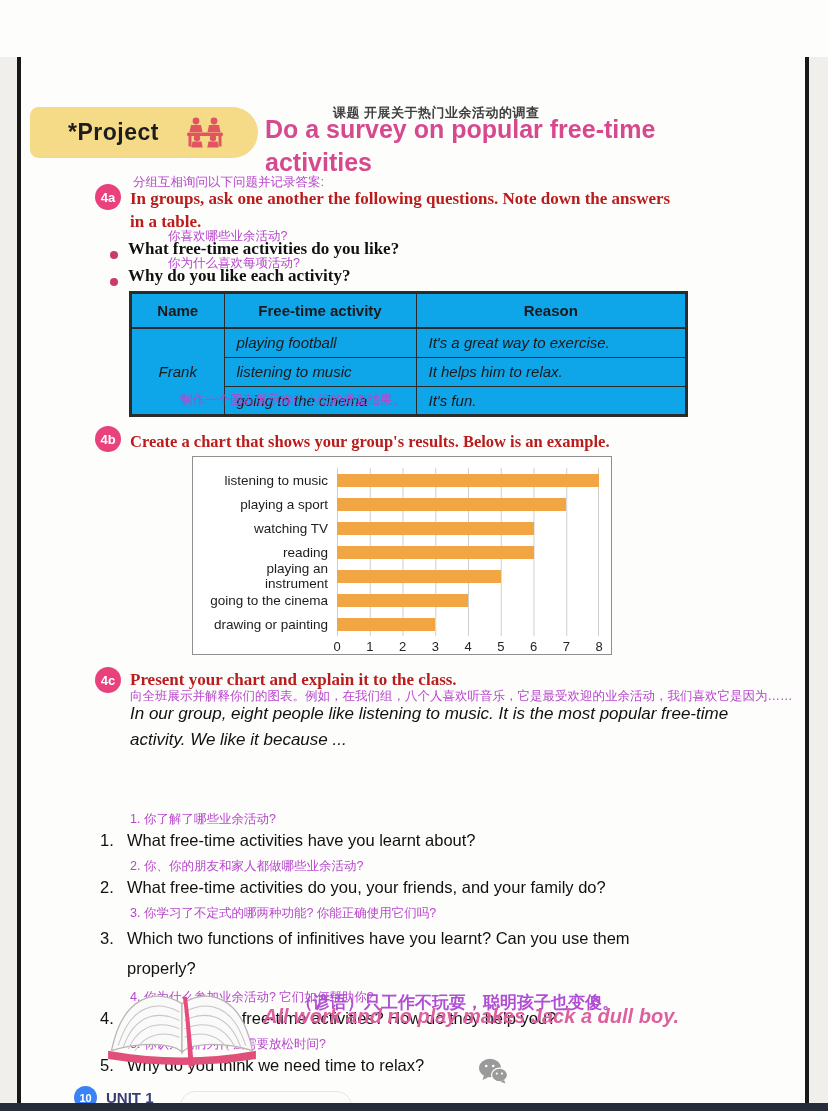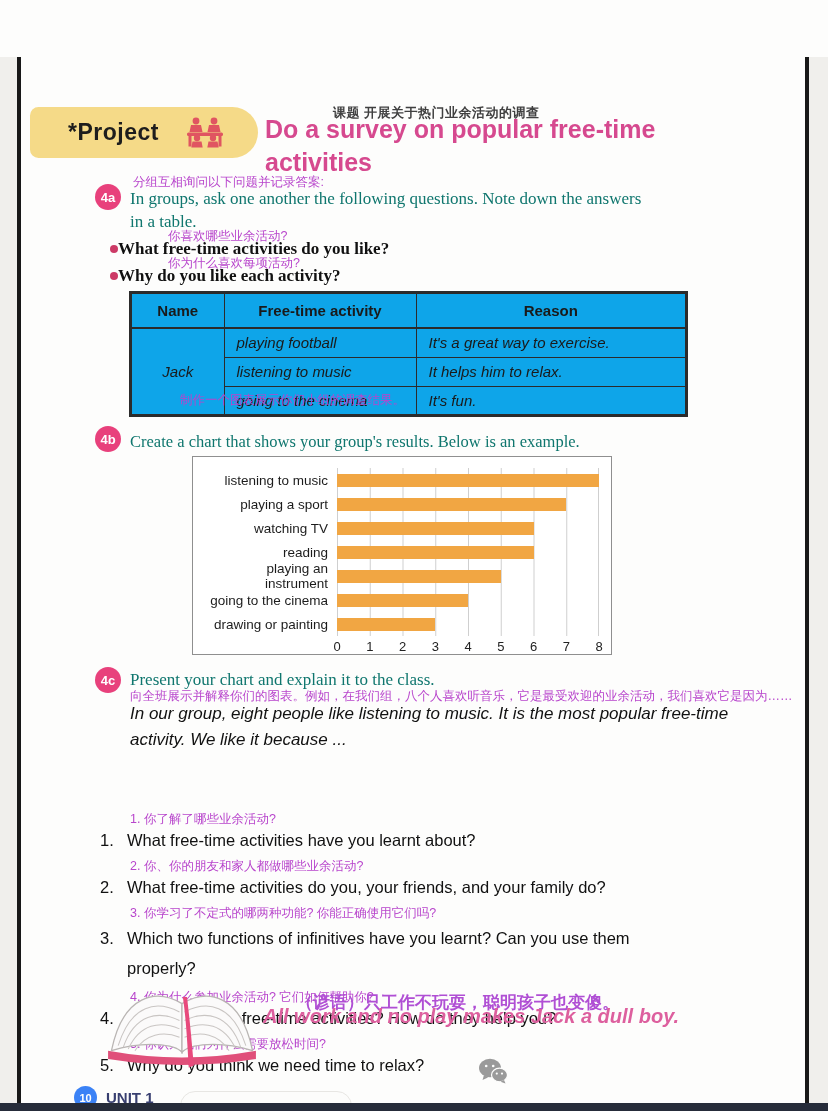--- a/index.html
+++ b/index.html
@@ -14,24 +14,24 @@
 
   .banner { position:absolute; background:#f5da88; border-radius:10px 30px 30px 10px; display:flex; align-items:center;gap:8px; }
   .banner-label { font-weight:bold; color:#1d1d1d; letter-spacing:.5px; }
 
   .cn { color:#b845cc; font-size:12.5px; }
   .title-cn { position:absolute; left:333px; top:104px; color:#404040; font-size:13px; letter-spacing:.5px; font-weight:bold;text-align:right; }
   .main-title { position:absolute; left:265px; top:113px; width:450px; color:#d6498f; font-size:25px; line-height:33px; font-weight:bold; }
 
   .badge { position:absolute; width:26px; height:26px; border-radius:50%; background:#e8417c; color:#fff;
            font-size:13px; font-weight:bold; display:flex; align-items:center; justify-content:center; }
-  .instr { position:absolute; font-family:"Liberation Serif", serif; font-weight:normal; color:#0f766e;
+  .instr { position:absolute; font-family:"Liberation Serif", serif; font-weight:bold; color:#b91c1c;
            font-size:16.5px; line-height:23px; }
 
-  .bullet-row { position:absolute; display:flex; align-items:center; }
+  .bullet-row { position:absolute; display:flex; align-items:flex-end; gap:10px; }
   .bullet-dot { width:8px; height:8px; border-radius:50%; background:#cc3a66; flex:0 0 auto; }
   .bullet-text { font-family:"Liberation Serif", serif; font-weight:bold; font-size:17px; color:#111; }
 
   table.survey { position:absolute; left:130px; top:292px; width:557px; border-collapse:collapse;
                  font-size:15px; color:#1a1a1a; background:#0ea5e9; }
   table.survey th, table.survey td { border:1.5px solid #2b2b2b; }
   table.survey { border:2.5px solid #2b2b2b; outline:1px solid #2b2b2b; }
   table.survey th { font-weight:bold; text-align:center; height:35px; border-bottom-width:2.5px; }
   table.survey td { font-style:italic; height:29px; padding:2px 12px; }
   td.name-cell { text-align:center; }
@@ -119,21 +119,21 @@
   </div>
 
   <table class="survey">
     <tbody>
         <tr>
       <th style="width:93px;">Name</th>
       <th style="width:192px;">Free-time activity</th>
       <th>Reason</th>
     </tr>
     <tr>
-      <td class="name-cell" rowspan="3">Jack</td>
+      <td class="name-cell" rowspan="3">Frank</td>
       <td>playing football</td>
       <td>It's a great way to exercise.</td>
     </tr>
     <tr>
       <td>listening to music</td>
       <td>It helps him to relax.</td>
     </tr>
     <tr>
       <td>going to the cinema</td>
       <td>It's fun.</td>

